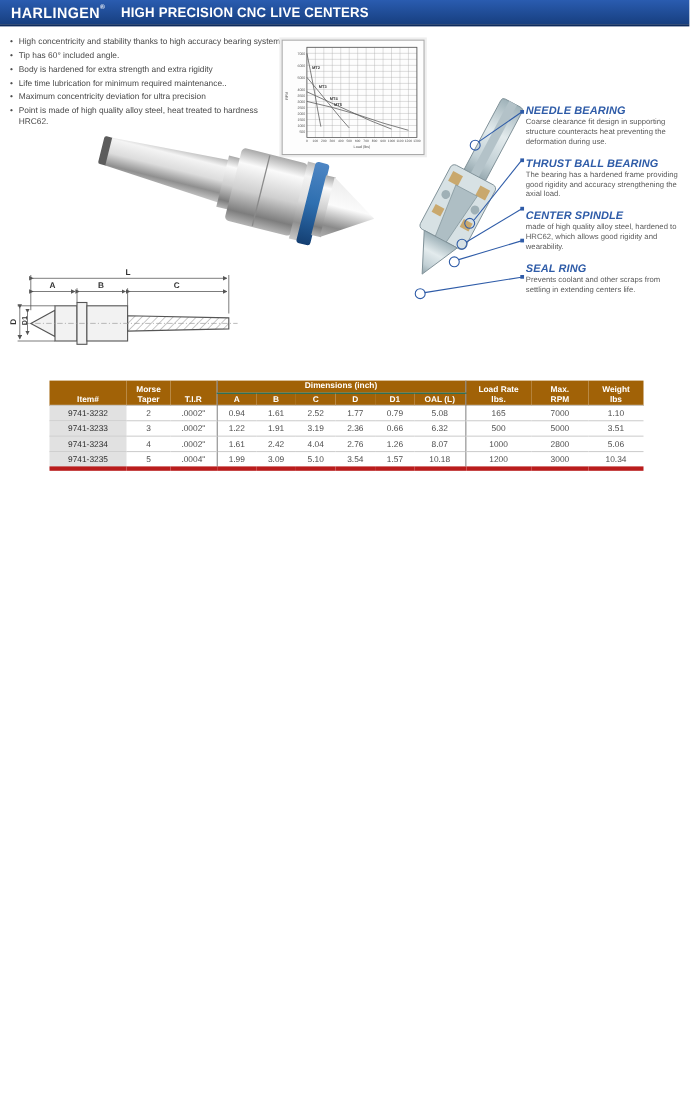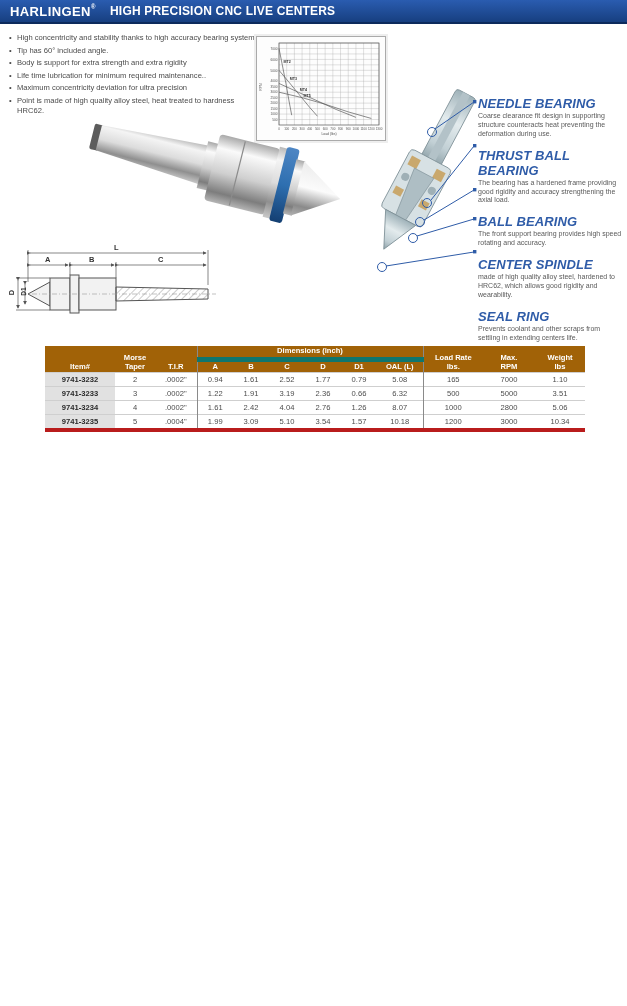--- a/index.html
+++ b/index.html
@@ -18,54 +18,54 @@
   .bullets{position:absolute;left:8px;top:33px;width:252px;margin:0;padding:0;list-style:none;
            font-size:7.6px;line-height:1.32;color:#4b4b4b;}
   .bullets li{position:relative;padding-left:9px;margin-bottom:2.5px;}
   .bullets li::before{content:"•";position:absolute;left:1px;top:0;color:#4b4b4b;}
   
   .chart-card{position:absolute;left:256px;top:36px;width:128px;height:103px;background:#fdfdfd;
               border:1px solid #aaa;box-shadow:0 0 0 2px #eee;}
   
   .features{position:absolute;left:478px;top:96px;width:146px;}
   .feature{margin-bottom:9px;}
-  .feature-title{font-size:13px;font-weight:bold;font-style:italic;color:#2f5ca8;
+  .feature-title{font-size:10px;font-weight:bold;font-style:italic;color:#2f5ca8;
                  letter-spacing:.1px;margin-bottom:1px;}
   .feature-desc{font-size:7px;line-height:1.27;color:#5a5a5a;}
   
   .photo{position:absolute;left:86px;top:108px;width:258px;height:152px;}
   .cutaway{position:absolute;left:338px;top:72px;width:140px;height:252px;}
   .tech-drawing{position:absolute;left:12px;top:242px;width:212px;height:92px;}
   .dim-label{position:absolute;font-size:7.5px;color:#333;font-weight:bold;}
   
   .spec-table{position:absolute;left:45px;top:346px;width:540px;border-collapse:collapse;
               font-size:7.6px;}
   .spec-table th{background:#a16207;color:#fff;font-weight:bold;padding:1px 2px;
                  text-align:center;vertical-align:bottom;line-height:1.15;}
-  .spec-table thead .grp{border-bottom:5px solid #0f766e;}
+  .spec-table thead .grp{border-bottom:1px solid #0f766e;}
   .spec-table td{padding:2px 2px;text-align:center;color:#4c4c4c;
                  border-top:1px solid #cfcfcf;}
   .spec-table tbody tr:last-child td{border-bottom:4px solid #b91c1c;}
-  .spec-table td.item-cell{background:#e1e1e1;font-weight:bold;color:#2b2b2b;}
+  .spec-table td.item-cell{background:#e1e1e1;font-weight:normal;color:#2b2b2b;}
   .spec-table .sep{border-left:1px solid #8a8a8a;}
 </style>
 </head>
 <body>
 
 <div class="page">
 
   <div class="banner">
     <span class="brand"><span>HARLINGEN</span><span class="reg">®</span></span>
     <span class="banner-title">HIGH PRECISION CNC LIVE CENTERS</span>
   </div>
 
   <ul class="bullets">
     <li>High concentricity and stability thanks to high accuracy bearing system.</li>
     <li>Tip has 60° included angle.</li>
-    <li>Body is support for extra strength and extra rigidity</li>
+    <li>Body is hardened for extra strength and extra rigidity</li>
     <li>Life time lubrication for minimum required maintenance..</li>
     <li>Maximum concentricity deviation for ultra precision</li>
     <li>Point is made of high quality alloy steel, heat treated to hardness HRC62.</li>
   </ul>
 
   <div class="chart-card">
     <svg id="chart" width="128" height="103" viewBox="0 0 128 103">
         <line x1="22" y1="6" x2="22" y2="88" stroke="#a8a8a8" stroke-width="0.35"></line>
         <line x1="29.692307692307693" y1="6" x2="29.692307692307693" y2="88" stroke="#a8a8a8" stroke-width="0.35"></line>
         <line x1="37.38461538461539" y1="6" x2="37.38461538461539" y2="88" stroke="#a8a8a8" stroke-width="0.35"></line>
@@ -219,24 +219,20 @@
   </svg>
 
   <div class="features">
     <div class="feature">
       <div class="feature-title">NEEDLE BEARING</div>
       <div class="feature-desc">Coarse clearance fit design in supporting structure counteracts heat preventing the deformation during use.</div>
     </div>
     <div class="feature">
       <div class="feature-title">THRUST BALL BEARING</div>
       <div class="feature-desc">The bearing has a hardened frame providing good rigidity and accuracy strengthening the axial load.</div>
-    </div>
-    <div class="feature">
-      <div class="feature-title">BALL BEARING</div>
-      <div class="feature-desc">The front support bearing provides high speed rotating and accuracy.</div>
     </div>
     <div class="feature">
       <div class="feature-title">CENTER SPINDLE</div>
       <div class="feature-desc">made of high quality alloy steel, hardened to HRC62, which allows good rigidity and wearability.</div>
     </div>
     <div class="feature">
       <div class="feature-title">SEAL RING</div>
       <div class="feature-desc">Prevents coolant and other scraps from settling in extending centers life.</div>
     </div>
   </div>

